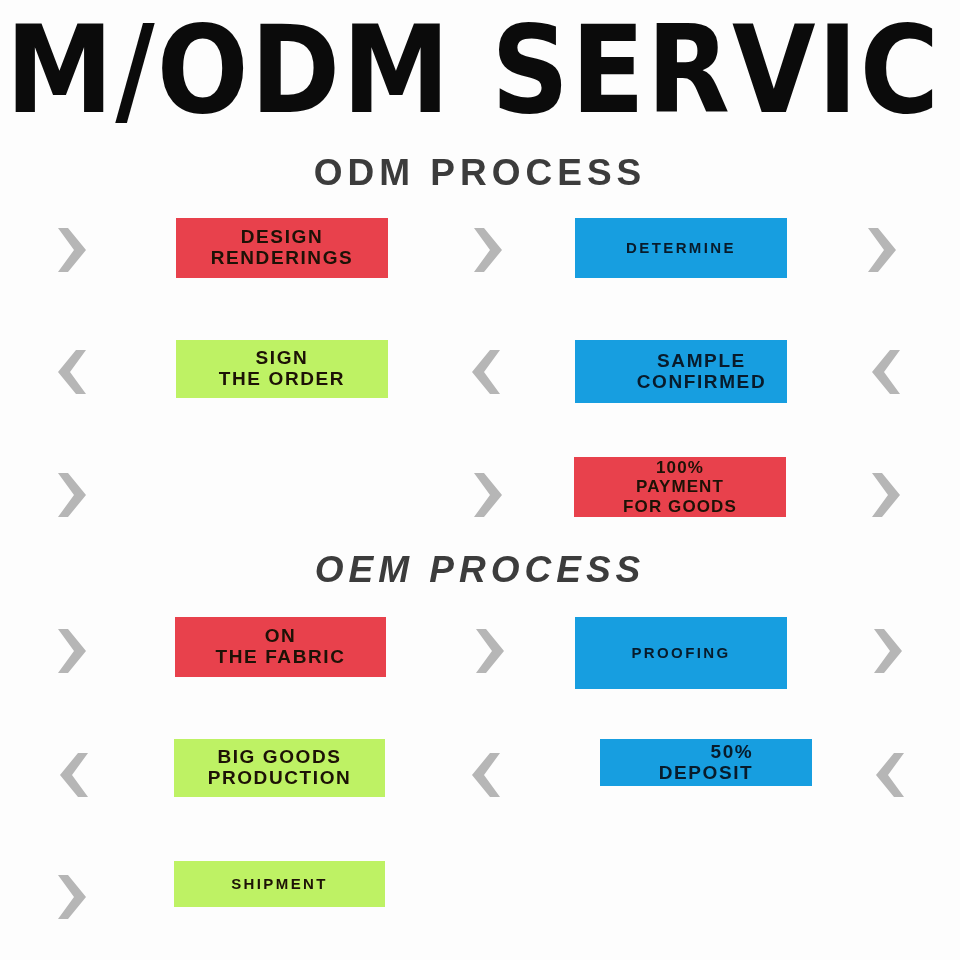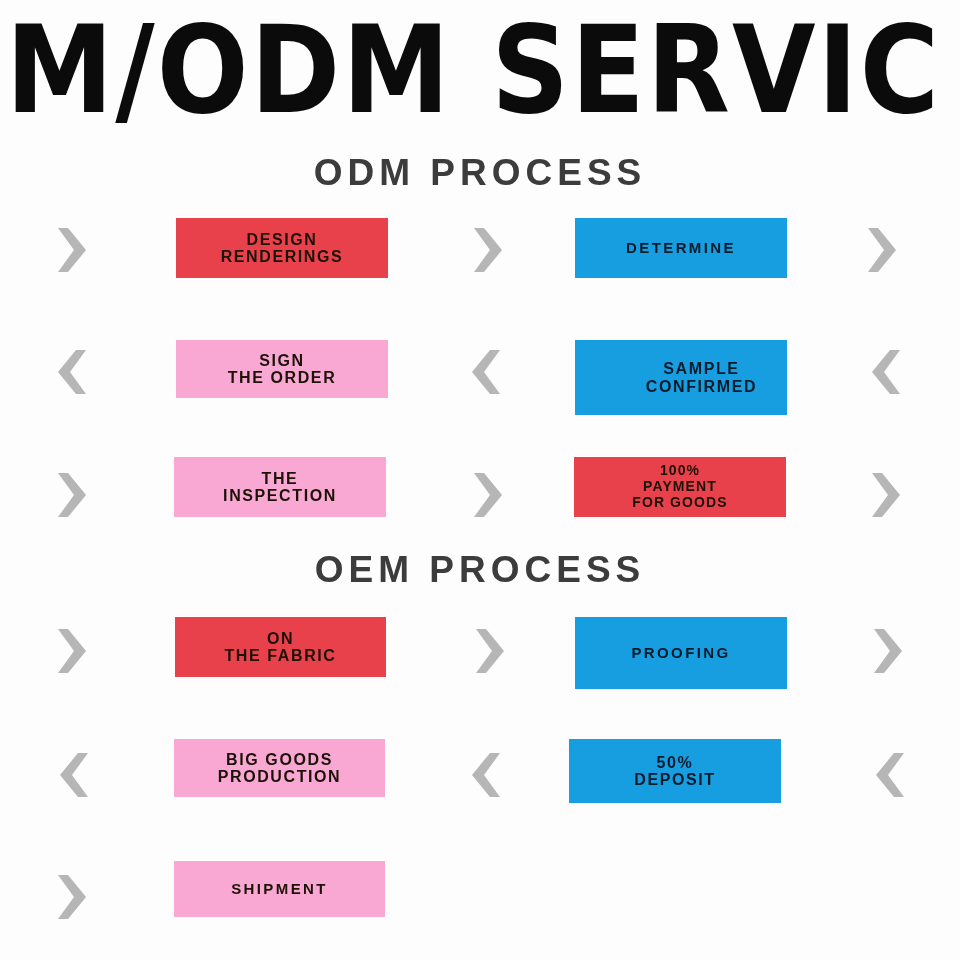--- a/index.html
+++ b/index.html
@@ -52,21 +52,21 @@
     position: absolute;
     width: 960px;
     text-align: center;
     font-family: "Liberation Sans", sans-serif;
     font-weight: 700;
     font-size: 37px;
     letter-spacing: 5px;
     color: #3c3c3c;
   }
   #heading-odm { top: 152px; }
-  #heading-oem { top: 549px; }
+  #heading-oem { top: 549px; font-style: italic; }
 
   
   .row {
     position: absolute;
     left: 0;
     width: 960px;
     height: 70px;
   }
 
   
@@ -88,26 +88,26 @@
     text-align: center;
     color: #1d1206;
     font-family: "Liberation Sans", sans-serif;
     font-weight: 700;
     letter-spacing: 1.6px;
     line-height: 1.08;
     padding: 2px 4px;
   }
   .pbox .lbl { display: block; }
   .pbox.lines-1 { font-size: 15px; letter-spacing: 2.4px; }
-  .pbox.lines-2 { font-size: 16px; }
-  .pbox.lines-3 { font-size: 14px; letter-spacing: 1.1px; line-height: 1.12; }
+  .pbox.lines-2 { font-size: 19px; }
+  .pbox.lines-3 { font-size: 17px; letter-spacing: 1.1px; line-height: 1.12; }
 
   .c-red    { background: #e8414c; }
   .c-blue   { background: #179ee0; }
-  .c-orange { background: #f9a8d4; }
+  .c-orange { background: #bef264; }
   .c-blue .lbl { color: #081b2b; }
 </style>
 </head>
 <body>
 
 <div id="page">
 
   <div class="banner">
     <div class="banner-text">EM/ODM SERVIC</div>
   </div>
@@ -160,21 +160,21 @@
           <svg viewBox="0 0 40 52" aria-hidden="true">
             <polygon points="34,4 24,4 6,26 24,48 34,48 18,26" fill="currentColor"></polygon>
           </svg>
         </div>
         <div class="pbox c-orange lines-2" style="left: 176px; width: 212px; top: 0px; height: 58px;">
           <div>
             <span class="lbl">SIGN</span>
             <span class="lbl">THE ORDER</span>
           </div>
         </div>
-        <div class="pbox c-blue lines-2" style="left: 575px; width: 212px; top: 0px; height: 75px; padding-left: 45px;">
+        <div class="pbox c-blue lines-2" style="left: 575px; width: 212px; top: 0px; height: 63px; padding-left: 45px;">
           <div>
             <span class="lbl">SAMPLE</span>
             <span class="lbl">CONFIRMED</span>
           </div>
         </div>
       </div>
       <div class="row" style="top: 457px;">
         <div class="chev" style="left: 52px; top: 12px;">
           <svg viewBox="0 0 40 52" aria-hidden="true">
             <polygon points="6,4 16,4 34,26 16,48 6,48 22,26" fill="currentColor"></polygon>
@@ -182,26 +182,20 @@
         </div>
         <div class="chev" style="left: 468px; top: 12px;">
           <svg viewBox="0 0 40 52" aria-hidden="true">
             <polygon points="6,4 16,4 34,26 16,48 6,48 22,26" fill="currentColor"></polygon>
           </svg>
         </div>
         <div class="chev" style="left: 866px; top: 12px;">
           <svg viewBox="0 0 40 52" aria-hidden="true">
             <polygon points="6,4 16,4 34,26 16,48 6,48 22,26" fill="currentColor"></polygon>
           </svg>
-        </div>
-        <div class="pbox c-orange lines-2" style="left: 174px; width: 212px; top: 0px; height: 60px;">
-          <div>
-            <span class="lbl">THE</span>
-            <span class="lbl">INSPECTION</span>
-          </div>
         </div>
         <div class="pbox c-red lines-3" style="left: 574px; width: 212px; top: 0px; height: 60px;">
           <div>
             <span class="lbl">100%</span>
             <span class="lbl">PAYMENT</span>
             <span class="lbl">FOR GOODS</span>
           </div>
         </div>
       </div>
       <div class="row" style="top: 617px;">
@@ -247,34 +241,34 @@
           <svg viewBox="0 0 40 52" aria-hidden="true">
             <polygon points="34,4 24,4 6,26 24,48 34,48 18,26" fill="currentColor"></polygon>
           </svg>
         </div>
         <div class="pbox c-orange lines-2" style="left: 174px; width: 211px; top: 0px; height: 58px;">
           <div>
             <span class="lbl">BIG GOODS</span>
             <span class="lbl">PRODUCTION</span>
           </div>
         </div>
-        <div class="pbox c-blue lines-2" style="left: 569px; width: 212px; top: 0px; height: 64px;">
+        <div class="pbox c-blue lines-2" style="left: 600px; width: 212px; top: 0px; height: 47px; text-align: right;">
           <div>
             <span class="lbl">50%</span>
             <span class="lbl">DEPOSIT</span>
           </div>
         </div>
       </div>
       <div class="row" style="top: 861px;">
         <div class="chev" style="left: 52px; top: 10px;">
           <svg viewBox="0 0 40 52" aria-hidden="true">
             <polygon points="6,4 16,4 34,26 16,48 6,48 22,26" fill="currentColor"></polygon>
           </svg>
         </div>
-        <div class="pbox c-orange lines-1" style="left: 174px; width: 211px; top: 0px; height: 56px;">
+        <div class="pbox c-orange lines-1" style="left: 174px; width: 211px; top: 0px; height: 46px;">
           <div>
             <span class="lbl">SHIPMENT</span>
           </div>
         </div>
       </div>
     </div>
 
 </div>
 
 </body></html>

